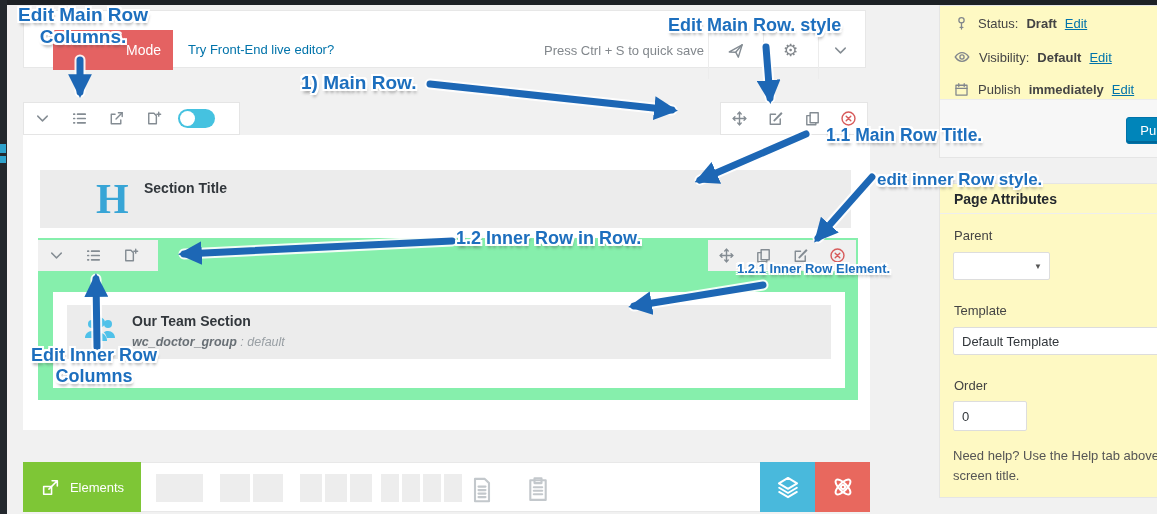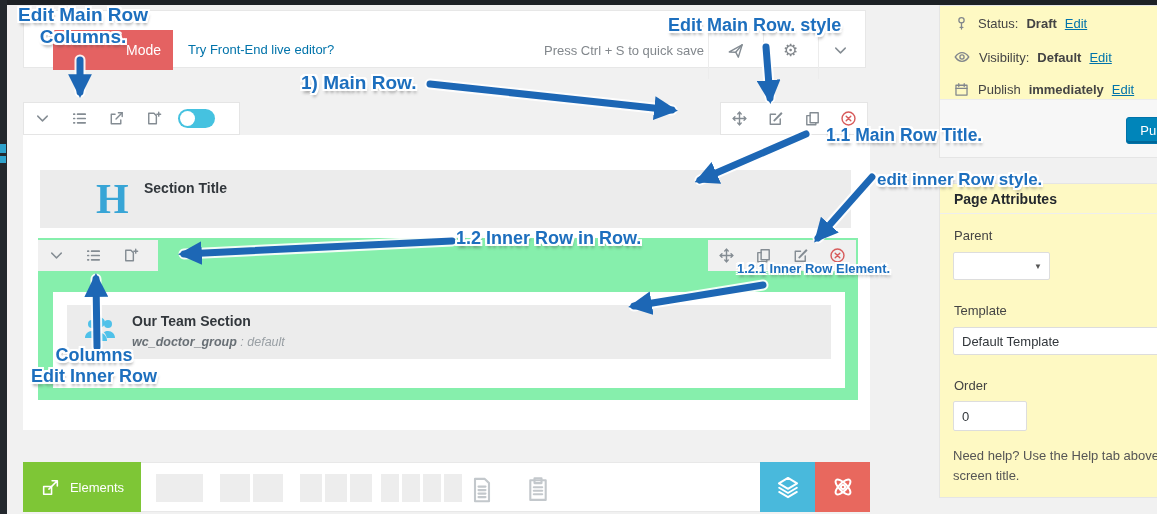--- a/index.html
+++ b/index.html
@@ -412,17 +412,17 @@
     <div>Edit Main Row</div>
     <div>Columns.</div>
   </div>
   <div class="ann" style="left:668px;top:15px;font-size:18px;">Edit Main Row. style</div>
   <div class="ann" style="left:301px;top:72px;font-size:19px;">1) Main Row.</div>
   <div class="ann" style="left:826px;top:125px;font-size:17.5px;">1.1 Main Row Title.</div>
   <div class="ann" style="left:877px;top:170px;font-size:17px;">edit inner Row style.</div>
   <div class="ann" style="left:456px;top:228px;font-size:18px;">1.2 Inner Row in Row.</div>
   <div class="ann" style="left:737px;top:261px;font-size:13px;">1.2.1 Inner Row Element.</div>
   <div class="ann" style="left:18px;top:345px;width:152px;text-align:center;font-size:18px;">
+    <div>Edit Inner Row</div>
     <div>Columns</div>
-    <div>Edit Inner Row</div>
   </div>
 
 </div>
 
 </body></html>

